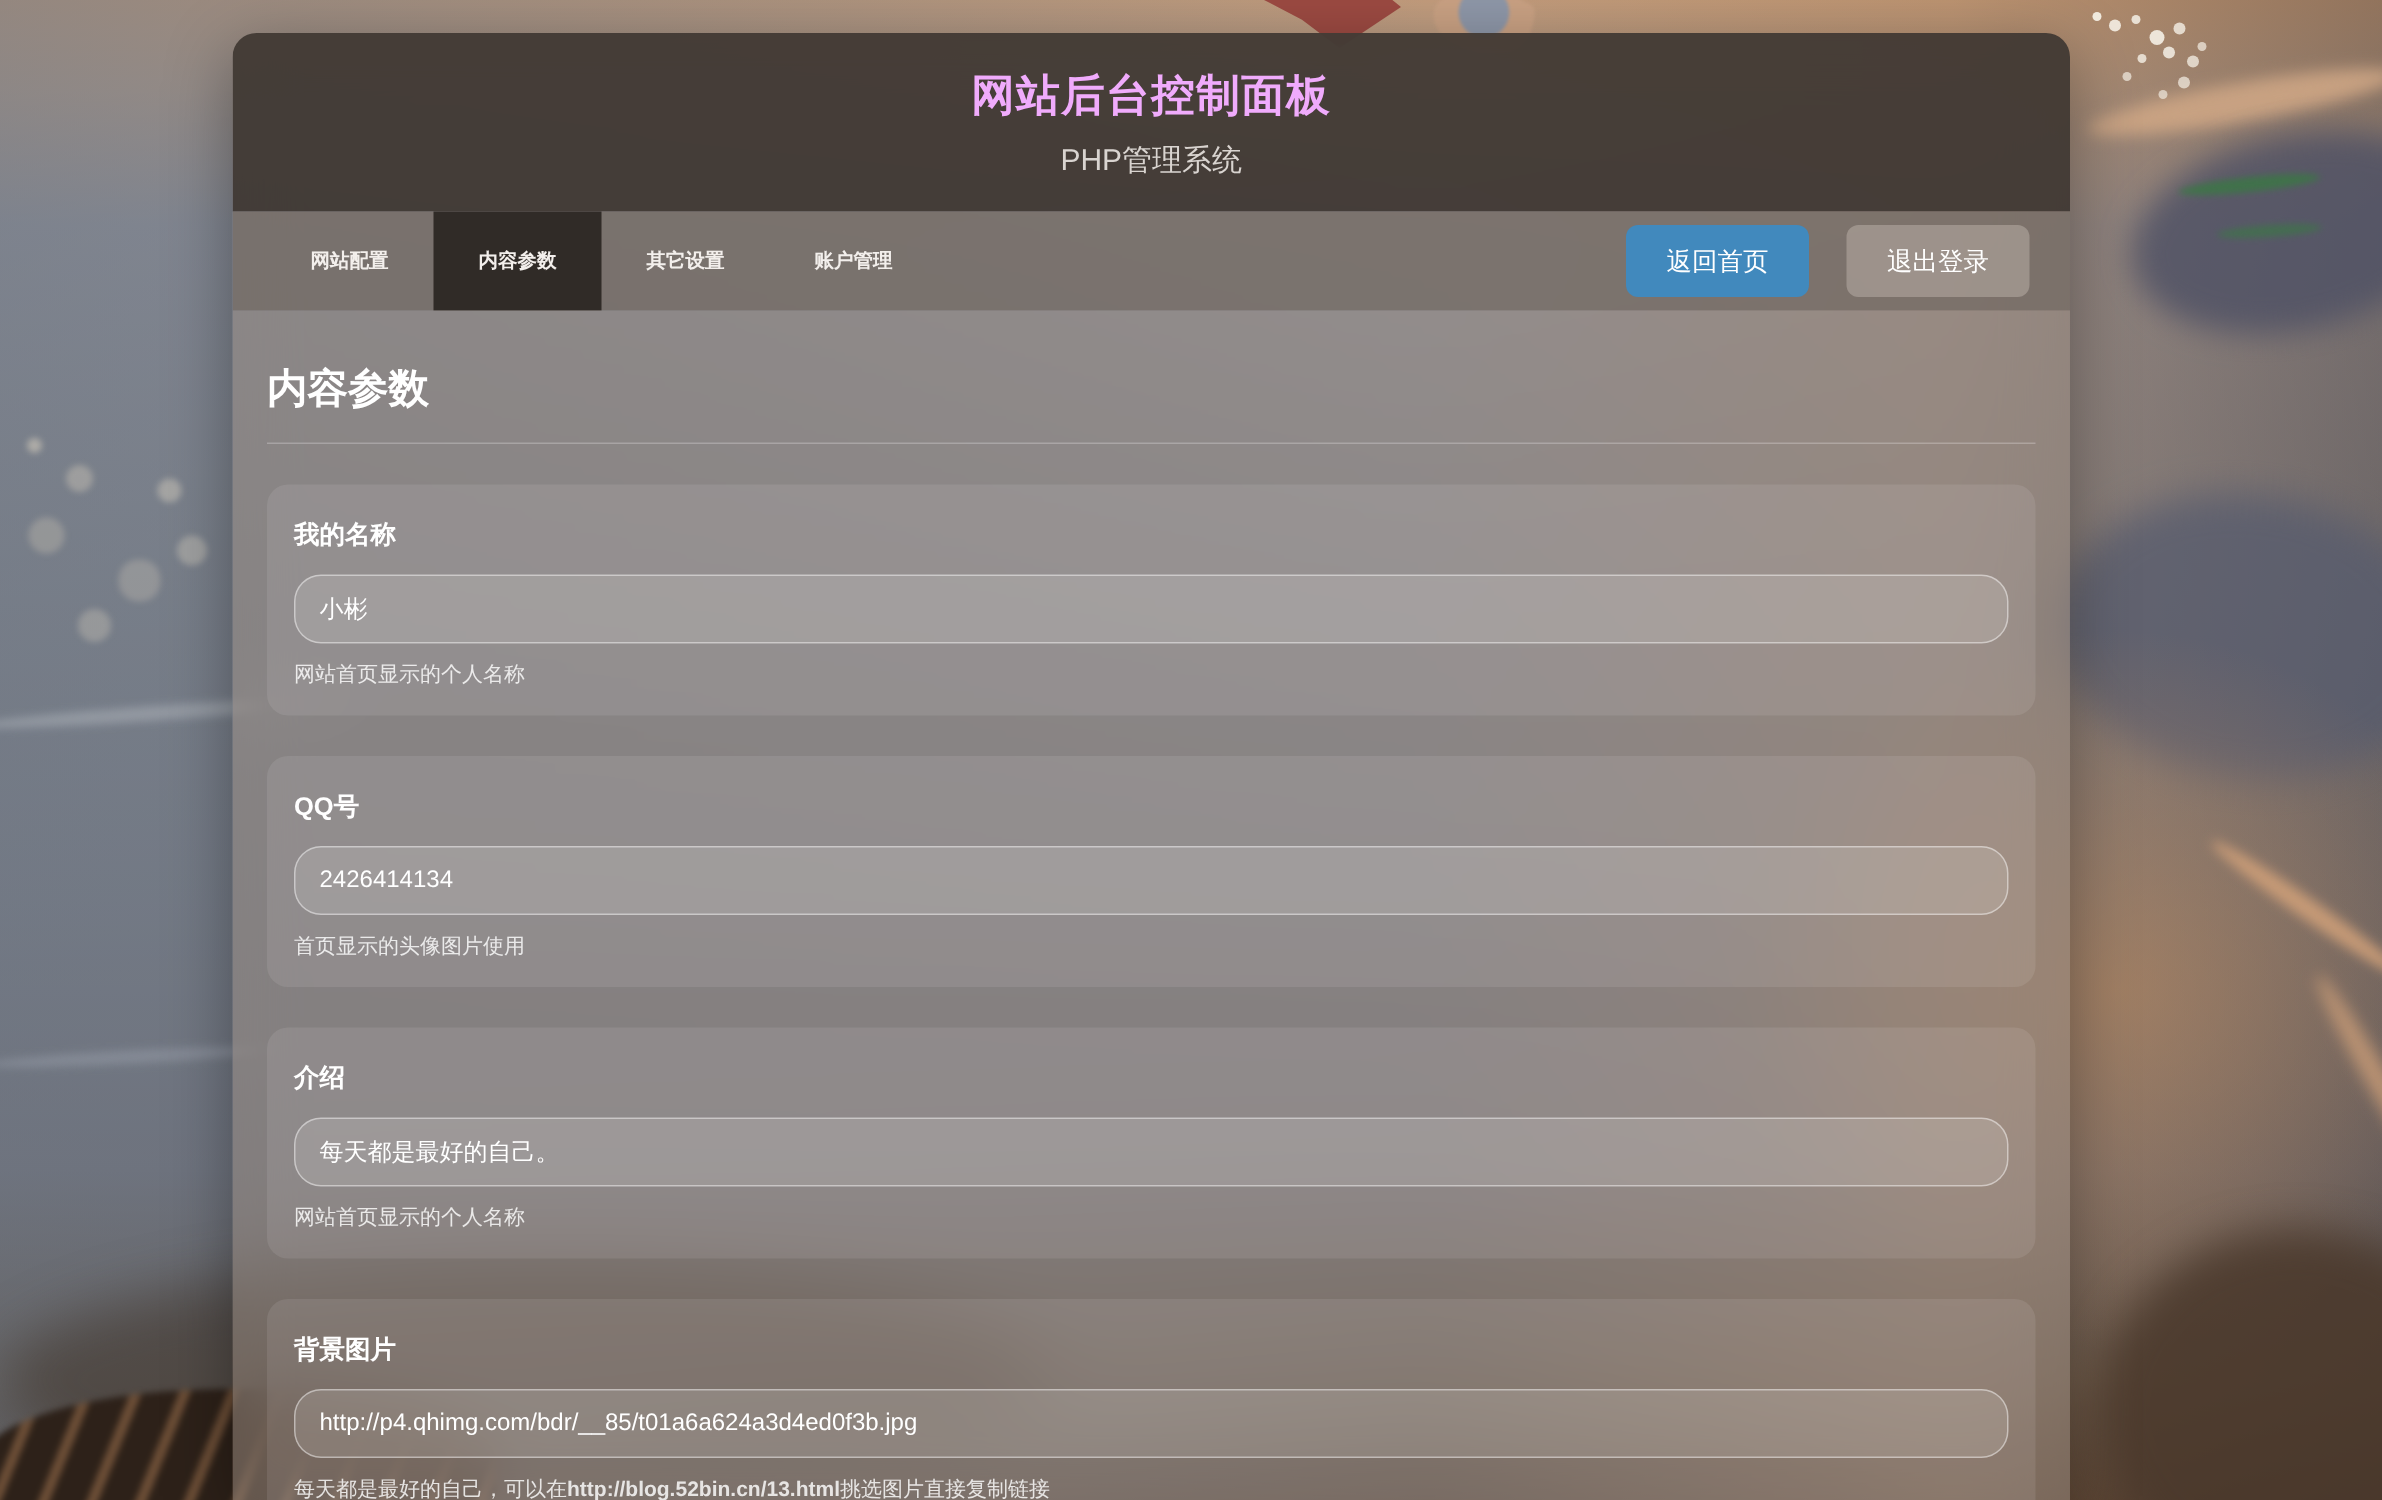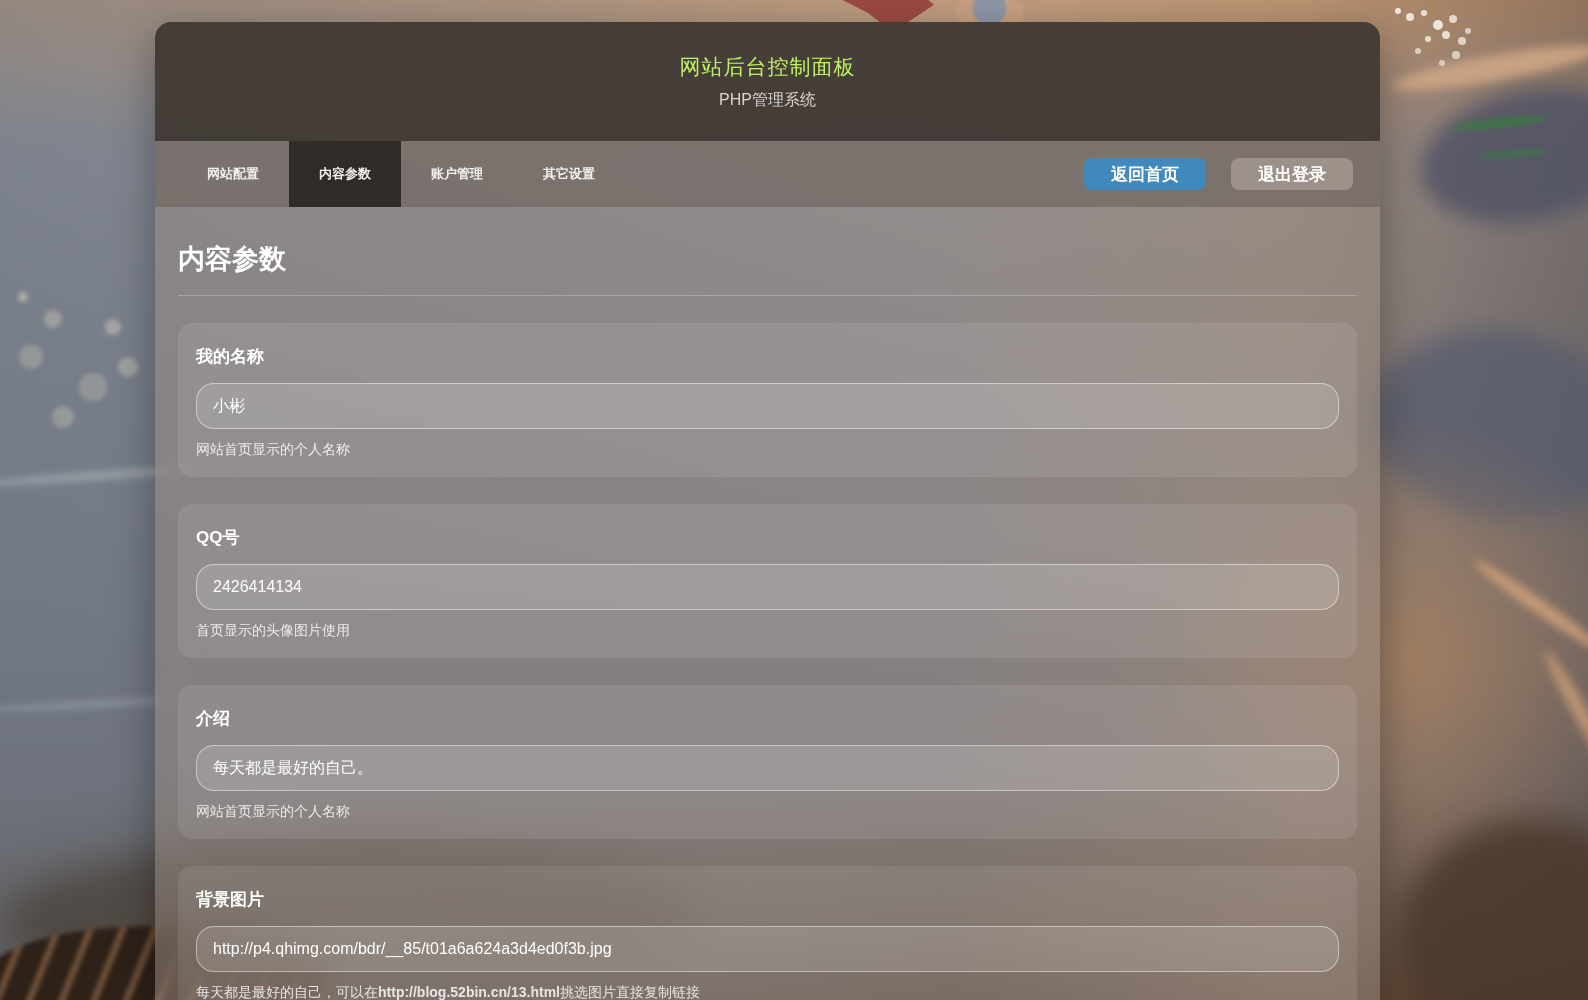--- a/index.html
+++ b/index.html
@@ -58,36 +58,36 @@
     border-radius:16px 16px 0 0;overflow:hidden;
     display:flex;flex-direction:column;
     backdrop-filter:blur(20px) saturate(0.92);
     -webkit-backdrop-filter:blur(20px) saturate(0.92);
     box-shadow:0 12px 44px rgba(0,0,0,0.35);
   }
   .panel-header{
     height:119px;flex:0 0 119px;background:rgba(62,55,50,0.93);
     display:flex;flex-direction:column;align-items:center;justify-content:center;gap:9px;
   }
-  .app-title{font-size:21px;font-weight:normal;color:#bef264;letter-spacing:1px;}
-  .app-subtitle{font-size:16px;color:#d9d4d0;}
+  .app-title{font-size:29px;font-weight:bold;color:#f0abfc;letter-spacing:1px;}
+  .app-subtitle{font-size:20px;color:#d9d4d0;}
 
   .panel-nav{
     height:66px;flex:0 0 66px;background:rgba(118,108,101,0.82);
     display:flex;align-items:stretch;padding-left:22px;padding-right:27px;
   }
   .tab{
     display:flex;align-items:center;padding:0 30px;
     font-size:13px;font-weight:bold;color:#f3efec;cursor:pointer;white-space:nowrap;
   }
   .tab.active{background:rgba(42,37,34,0.92);}
   .nav-spacer{flex:1;}
   .nav-btn{
-    align-self:center;height:32px;padding:0 27px;border:none;border-radius:8px;
-    font-size:17px;font-weight:bold;color:#ffffff;cursor:pointer;
+    align-self:center;height:48px;padding:0 27px;border:none;border-radius:8px;
+    font-size:17px;font-weight:normal;color:#ffffff;cursor:pointer;
     font-family:inherit;display:flex;align-items:center;white-space:nowrap;
   }
   .btn-home{background:#4189bd;margin-right:25px;}
   .btn-logout{background:rgba(206,196,188,0.40);}
 
   .panel-body{
     flex:1;background:rgba(152,138,128,0.5);
     padding:26px 23px 0 23px;overflow:hidden;
   }
   .section-title{font-size:27px;font-weight:bold;color:#ffffff;margin:8px 0 18px 0;}
@@ -135,22 +135,22 @@
 <div class="panel">
 
   <div class="panel-header">
     <div class="app-title">网站后台控制面板</div>
     <div class="app-subtitle">PHP管理系统</div>
   </div>
 
   <div class="panel-nav">
     <div class="tab">网站配置</div>
     <div class="tab active">内容参数</div>
+    <div class="tab">其它设置</div>
     <div class="tab">账户管理</div>
-    <div class="tab">其它设置</div>
     <div class="nav-spacer"></div>
     <button type="button" class="nav-btn btn-home">返回首页</button>
     <button type="button" class="nav-btn btn-logout">退出登录</button>
   </div>
 
   <div class="panel-body">
     <div class="section-title">内容参数</div>
     <div class="divider"></div>
 
     <div class="card">

